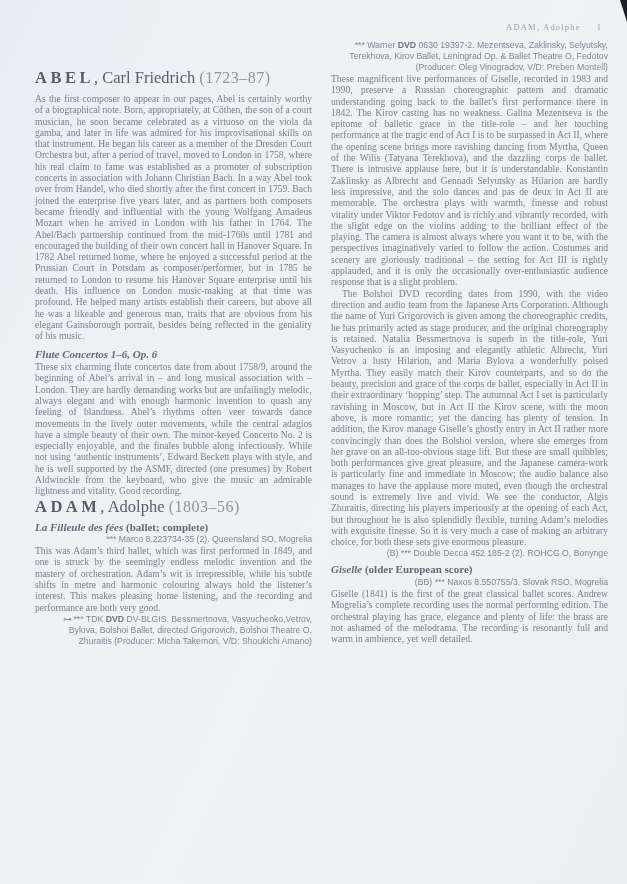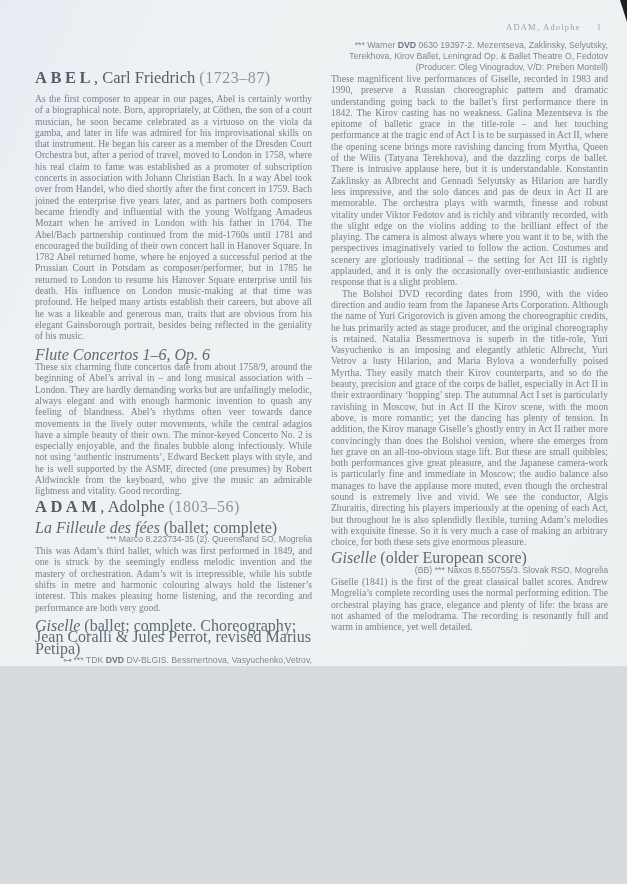--- a/index.html
+++ b/index.html
@@ -1,19 +1,19 @@
 <!DOCTYPE html>
 <html lang="en"><head>
 <meta charset="utf-8">
 <style>
   html,body{margin:0;padding:0;}
   body{background:#d8dbde;}
   .page{
     position:relative;
-    width:627px;height:666px;
+    width:627px;height:884px;
     margin:0 auto;
     background:linear-gradient(115deg,#e8ebf3 0%,#edf1f3 18%,#eff2f2 55%,#ecf0f1 100%);
     overflow:hidden;
     font-family:"Liberation Serif","DejaVu Serif",serif;
     color:#76818e;
   }
   .corner-artifact{
     position:absolute;top:0;right:0;width:7px;height:22px;
     background:#1c1f24;
     clip-path:polygon(0 0,100% 0,100% 100%);
@@ -37,22 +37,22 @@
   h1.composer .dates{font-size:16px;color:#8b95a1;letter-spacing:.5px;}
   p.body{
     margin:0;
     font-size:9.6px;line-height:11.3px;
     text-align:justify;
     hyphens:auto;-webkit-hyphens:auto;
   }
   p.body.indent{text-indent:11px;}
   p.work{
     margin:7px 0 1px 0;
-    font-size:16px;line-height:11.5px;
-    color:#5f6a77;font-weight:400;
+    font-size:11px;line-height:11.5px;
+    color:#5f6a77;font-weight:700;
   }
   p.work .wt{font-style:italic;}
   p.work .wsub{font-style:normal;}
   p.listing{
     margin:1px 0 0 0;
     font-family:"Liberation Sans","DejaVu Sans",sans-serif;
     font-size:8.7px;line-height:11px;
     color:#7d8794;
     padding-left:10px;text-indent:-10px;
     text-align:right;
@@ -89,35 +89,33 @@
     <h1 class="composer gap-section">
       <span class="surname">ADAM</span><span class="given">, Adolphe</span>
       <span class="dates">(1803–56)</span>
     </h1>
     <p class="work" style="margin-top:2px;">
       <span class="wt">La Filleule des fées</span><span class="wsub"> (ballet; complete)</span>
     </p>
     <p class="listing">*** Marco 8.223734-35 (2). Queensland SO, Mogrelia</p>
     <p class="body gap-review">This was Adam’s third ballet, which was first performed in 1849, and one is struck by the seemingly endless melodic invention and the mastery of orchestration. Adam’s wit is irrepressible, while his subtle shifts in metre and harmonic colouring always hold the listener’s interest. This makes pleasing home listening, and the recording and performance are both very good.</p>
 
-    <p class="work gap-work">
-      <span class="wt">Giselle</span><span class="wsub"> (ballet; complete. Choreography: Jean Coralli &amp; Jules Perrot, revised Marius Petipa)</span>
-    </p>
     <p class="listing">
       <span class="key">⊶</span><span> *** TDK </span><span class="dvd">DVD</span><span> DV-BLGIS. Bessmertnova, Vasyuchenko,Vetrov, Bylova, Bolshoi Ballet, directed Grigorovich, Bolshoi Theatre O, Zhuraitis (Producer: Micha Takemori, V/D: Shoukichi Amano)</span>
     </p>
   </div>
 
   <div class="col col-right">
     <p class="listing" style="margin-top:0;">
       <span>*** Warner </span><span class="dvd">DVD</span><span> 0630 19397-2. Mezentseva, Zaklinsky, Selyutsky, Terekhova, Kirov Ballet, Leningrad Op. &amp; Ballet Theatre O, Fedotov (Producer: Oleg Vinogradov, V/D: Preben Montell)</span>
     </p>
     <p class="body gap-review">These magnificent live performances of Giselle, recorded in 1983 and 1990, preserve a Russian choreographic pattern and dramatic understanding going back to the ballet’s first performance there in 1842. The Kirov casting has no weakness. Galina Mezentseva is the epitome of balletic grace in the title-role – and her touching performance at the tragic end of Act I is to be surpassed in Act II, where the opening scene brings more ravishing dancing from Myrtha, Queen of the Wilis (Tatyana Terekhova), and the dazzling corps de ballet. There is intrusive applause here, but it is understandable. Konstantin Zaklinsky as Albrecht and Gennadi Selyutsky as Hilarion are hardly less impressive, and the solo dances and pas de deux in Act II are memorable. The orchestra plays with warmth, finesse and robust vitality under Viktor Fedotov and is richly and vibrantly recorded, with the slight edge on the violins adding to the brilliant effect of the playing. The camera is almost always where you want it to be, with the perspectives imaginatively varied to follow the action. Costumes and scenery are gloriously traditional – the setting for Act III is rightly applauded, and it is only the occasionally over-enthusiastic audience response that is a slight problem.</p>
     <p class="body indent">The Bolshoi DVD recording dates from 1990, with the video direction and audio team from the Japanese Arts Corporation. Although the name of Yuri Grigorovich is given among the choreographic credits, he has primarily acted as stage producer, and the original choreography is retained. Natalia Bessmertnova is superb in the title-role, Yuri Vasyuchenko is an imposing and elegantly athletic Albrecht, Yuri Vetrov a lusty Hilarion, and Maria Bylova a wonderfully poised Myrtha. They easily match their Kirov counterparts, and so do the beauty, precision and grace of the corps de ballet, especially in Act II in their extraordinary ‘hopping’ step. The autumnal Act I set is particularly ravishing in Moscow, but in Act II the Kirov scene, with the moon above, is more romantic; yet the dancing has plenty of tension. In addition, the Kirov manage Giselle’s ghostly entry in Act II rather more convincingly than does the Bolshoi version, where she emerges from her grave on an all-too-obvious stage lift. But these are small quibbles; both performances give great pleasure, and the Japanese camera-work is particularly fine and immediate in Moscow; the audio balance also manages to have the applause more muted, even though the orchestral sound is extremely live and vivid. We see the conductor, Algis Zhuraitis, directing his players imperiously at the opening of each Act, but throughout he is also splendidly flexible, turning Adam’s melodies with exquisite finesse. So it is very much a case of making an arbitrary choice, for both these sets give enormous pleasure.</p>
 
+    <p class="listing">(B) *** Double Decca 452 185-2 (2). ROHCG O, Bonynge</p>
 
     <p class="work" style="margin-top:5px;">
       <span class="wt">Giselle</span><span class="wsub"> (older European score)</span>
     </p>
     <p class="listing">(BB) *** Naxos 8.550755/3. Slovak RSO, Mogrelia</p>
 
     <p class="body gap-review">Giselle (1841) is the first of the great classical ballet scores. Andrew Mogrelia’s complete recording uses the normal performing edition. The orchestral playing has grace, elegance and plenty of life: the brass are not ashamed of the melodrama. The recording is resonantly full and warm in ambience, yet well detailed.</p>
   </div>
 
 </div>

